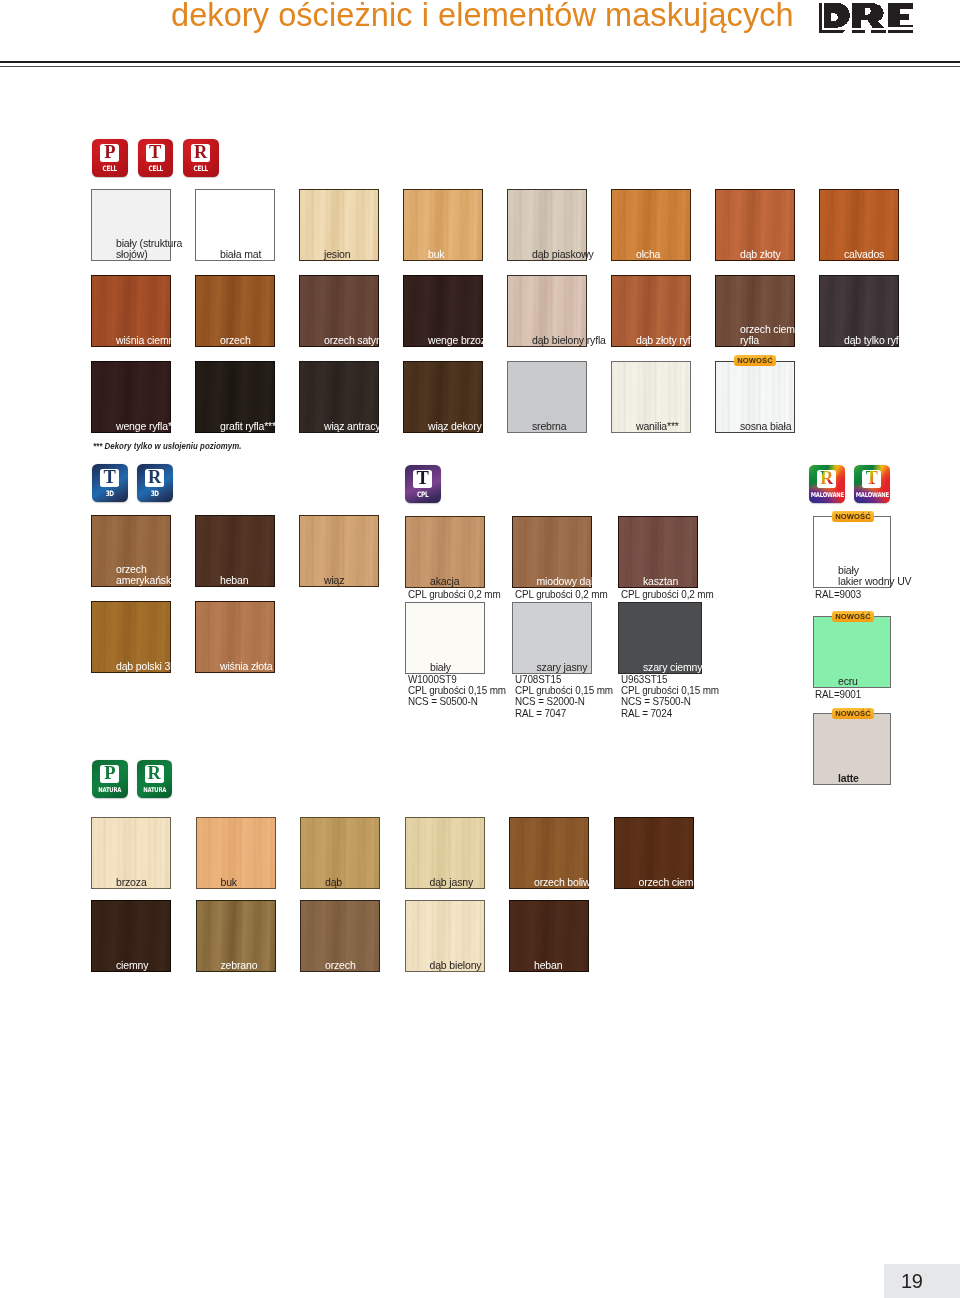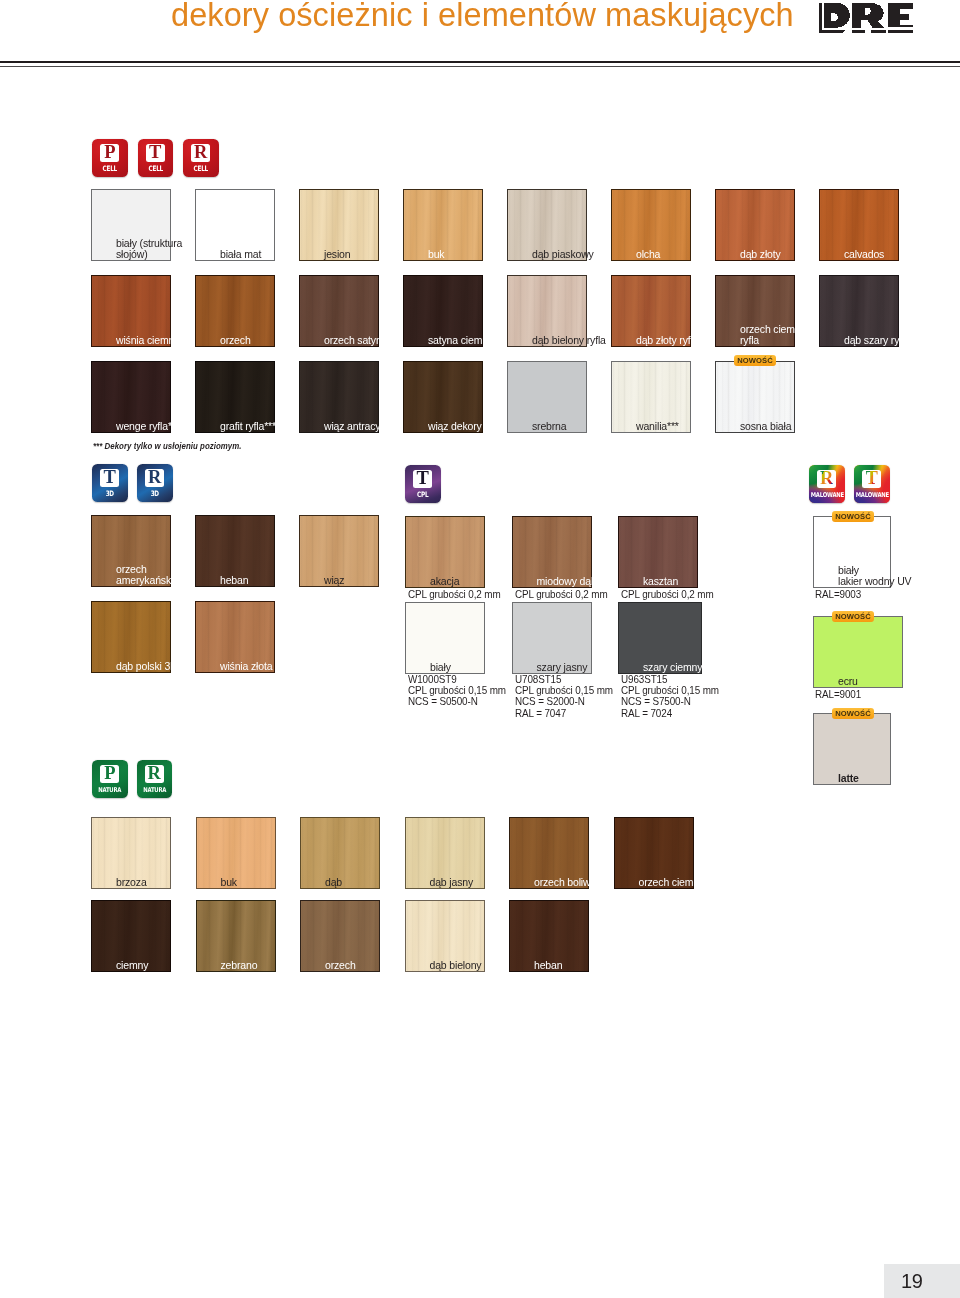--- a/index.html
+++ b/index.html
@@ -193,34 +193,34 @@
       <div class="sw" style="left: 91px; top: 275px; width: 80px; height: 72px; background: repeating-linear-gradient(90deg, rgba(0, 0, 0, 0) 0px, rgba(0, 0, 0, 0.03) 1.5px, rgba(0, 0, 0, 0) 3px, rgba(0, 0, 0, 0) 5.5px, rgba(0, 0, 0, 0.02) 6.5px, rgba(0, 0, 0, 0) 8px, rgba(0, 0, 0, 0) 11px, rgba(0, 0, 0, 0.043) 12.5px, rgba(0, 0, 0, 0) 14px, rgba(0, 0, 0, 0) 18px, rgba(0, 0, 0, 0.016) 19px, rgba(0, 0, 0, 0) 21px, rgba(0, 0, 0, 0) 25px, rgba(0, 0, 0, 0.027) 26.5px, rgba(0, 0, 0, 0) 28px, rgba(0, 0, 0, 0) 31px), linear-gradient(93deg, rgb(168, 81, 42) 0%, rgb(155, 73, 37) 14%, rgb(168, 81, 42) 29%, rgb(147, 68, 34) 46%, rgb(168, 81, 42) 60%, rgb(155, 73, 37) 76%, rgb(168, 81, 42) 90%, rgb(147, 68, 34) 100%); border: 1px solid rgb(46, 20, 7);">
         <div class="lbl light">wiśnia ciemna</div>
       </div>
       <div class="sw" style="left: 195px; top: 275px; width: 80px; height: 72px; background: repeating-linear-gradient(90deg, rgba(0, 0, 0, 0) 0px, rgba(0, 0, 0, 0.03) 1.5px, rgba(0, 0, 0, 0) 3px, rgba(0, 0, 0, 0) 5.5px, rgba(0, 0, 0, 0.02) 6.5px, rgba(0, 0, 0, 0) 8px, rgba(0, 0, 0, 0) 11px, rgba(0, 0, 0, 0.043) 12.5px, rgba(0, 0, 0, 0) 14px, rgba(0, 0, 0, 0) 18px, rgba(0, 0, 0, 0.016) 19px, rgba(0, 0, 0, 0) 21px, rgba(0, 0, 0, 0) 25px, rgba(0, 0, 0, 0.027) 26.5px, rgba(0, 0, 0, 0) 28px, rgba(0, 0, 0, 0) 31px), linear-gradient(93deg, rgb(160, 93, 40) 0%, rgb(145, 82, 33) 14%, rgb(160, 93, 40) 29%, rgb(135, 74, 29) 46%, rgb(160, 93, 40) 60%, rgb(145, 82, 33) 76%, rgb(160, 93, 40) 90%, rgb(135, 74, 29) 100%); border: 1px solid rgb(44, 22, 6);">
         <div class="lbl light">orzech</div>
       </div>
       <div class="sw" style="left: 299px; top: 275px; width: 80px; height: 72px; background: repeating-linear-gradient(90deg, rgba(0, 0, 0, 0) 0px, rgba(0, 0, 0, 0.03) 1.5px, rgba(0, 0, 0, 0) 3px, rgba(0, 0, 0, 0) 5.5px, rgba(0, 0, 0, 0.02) 6.5px, rgba(0, 0, 0, 0) 8px, rgba(0, 0, 0, 0) 11px, rgba(0, 0, 0, 0.043) 12.5px, rgba(0, 0, 0, 0) 14px, rgba(0, 0, 0, 0) 18px, rgba(0, 0, 0, 0.016) 19px, rgba(0, 0, 0, 0) 21px, rgba(0, 0, 0, 0) 25px, rgba(0, 0, 0, 0.027) 26.5px, rgba(0, 0, 0, 0) 28px, rgba(0, 0, 0, 0) 31px), linear-gradient(93deg, rgb(107, 74, 60) 0%, rgb(98, 66, 52) 14%, rgb(107, 74, 60) 29%, rgb(92, 61, 47) 46%, rgb(107, 74, 60) 60%, rgb(98, 66, 52) 76%, rgb(107, 74, 60) 90%, rgb(92, 61, 47) 100%); border: 1px solid rgb(29, 15, 10);">
         <div class="lbl light">orzech satyna</div>
       </div>
       <div class="sw" style="left: 403px; top: 275px; width: 80px; height: 72px; background: repeating-linear-gradient(90deg, rgba(0, 0, 0, 0) 0px, rgba(0, 0, 0, 0.03) 1.5px, rgba(0, 0, 0, 0) 3px, rgba(0, 0, 0, 0) 5.5px, rgba(0, 0, 0, 0.02) 6.5px, rgba(0, 0, 0, 0) 8px, rgba(0, 0, 0, 0) 11px, rgba(0, 0, 0, 0.043) 12.5px, rgba(0, 0, 0, 0) 14px, rgba(0, 0, 0, 0) 18px, rgba(0, 0, 0, 0.016) 19px, rgba(0, 0, 0, 0) 21px, rgba(0, 0, 0, 0) 25px, rgba(0, 0, 0, 0.027) 26.5px, rgba(0, 0, 0, 0) 28px, rgba(0, 0, 0, 0) 31px), linear-gradient(93deg, rgb(56, 36, 32) 0%, rgb(49, 31, 27) 14%, rgb(56, 36, 32) 29%, rgb(45, 27, 23) 46%, rgb(56, 36, 32) 60%, rgb(49, 31, 27) 76%, rgb(56, 36, 32) 90%, rgb(45, 27, 23) 100%); border: 1px solid rgb(22, 11, 7);">
-        <div class="lbl light">satyna ciemne</div>
+        <div class="lbl light">wenge brzoza</div>
       </div>
       <div class="sw" style="left: 507px; top: 275px; width: 80px; height: 72px; background: repeating-linear-gradient(90deg, rgba(0, 0, 0, 0) 0px, rgba(0, 0, 0, 0.03) 1.5px, rgba(0, 0, 0, 0) 3px, rgba(0, 0, 0, 0) 5.5px, rgba(0, 0, 0, 0.02) 6.5px, rgba(0, 0, 0, 0) 8px, rgba(0, 0, 0, 0) 11px, rgba(0, 0, 0, 0.043) 12.5px, rgba(0, 0, 0, 0) 14px, rgba(0, 0, 0, 0) 18px, rgba(0, 0, 0, 0.016) 19px, rgba(0, 0, 0, 0) 21px, rgba(0, 0, 0, 0) 25px, rgba(0, 0, 0, 0.027) 26.5px, rgba(0, 0, 0, 0) 28px, rgba(0, 0, 0, 0) 31px), linear-gradient(93deg, rgb(220, 199, 184) 0%, rgb(210, 186, 170) 14%, rgb(220, 199, 184) 29%, rgb(203, 177, 161) 46%, rgb(220, 199, 184) 60%, rgb(210, 186, 170) 76%, rgb(220, 199, 184) 90%, rgb(203, 177, 161) 100%); border: 1px solid rgb(60, 49, 40);">
         <div class="lbl dark">dąb bielony ryfla</div>
       </div>
       <div class="sw" style="left: 611px; top: 275px; width: 80px; height: 72px; background: repeating-linear-gradient(90deg, rgba(0, 0, 0, 0) 0px, rgba(0, 0, 0, 0.03) 1.5px, rgba(0, 0, 0, 0) 3px, rgba(0, 0, 0, 0) 5.5px, rgba(0, 0, 0, 0.02) 6.5px, rgba(0, 0, 0, 0) 8px, rgba(0, 0, 0, 0) 11px, rgba(0, 0, 0, 0.043) 12.5px, rgba(0, 0, 0, 0) 14px, rgba(0, 0, 0, 0) 18px, rgba(0, 0, 0, 0.016) 19px, rgba(0, 0, 0, 0) 21px, rgba(0, 0, 0, 0) 25px, rgba(0, 0, 0, 0.027) 26.5px, rgba(0, 0, 0, 0) 28px, rgba(0, 0, 0, 0) 31px), linear-gradient(93deg, rgb(180, 101, 58) 0%, rgb(167, 89, 51) 14%, rgb(180, 101, 58) 29%, rgb(159, 81, 47) 46%, rgb(180, 101, 58) 60%, rgb(167, 89, 51) 76%, rgb(180, 101, 58) 90%, rgb(159, 81, 47) 100%); border: 1px solid rgb(51, 23, 6);">
         <div class="lbl light">dąb złoty ryfla</div>
       </div>
       <div class="sw" style="left: 715px; top: 275px; width: 80px; height: 72px; background: repeating-linear-gradient(90deg, rgba(0, 0, 0, 0) 0px, rgba(0, 0, 0, 0.03) 1.5px, rgba(0, 0, 0, 0) 3px, rgba(0, 0, 0, 0) 5.5px, rgba(0, 0, 0, 0.02) 6.5px, rgba(0, 0, 0, 0) 8px, rgba(0, 0, 0, 0) 11px, rgba(0, 0, 0, 0.043) 12.5px, rgba(0, 0, 0, 0) 14px, rgba(0, 0, 0, 0) 18px, rgba(0, 0, 0, 0.016) 19px, rgba(0, 0, 0, 0) 21px, rgba(0, 0, 0, 0) 25px, rgba(0, 0, 0, 0.027) 26.5px, rgba(0, 0, 0, 0) 28px, rgba(0, 0, 0, 0) 31px), linear-gradient(93deg, rgb(119, 82, 64) 0%, rgb(108, 72, 55) 14%, rgb(119, 82, 64) 29%, rgb(100, 65, 49) 46%, rgb(119, 82, 64) 60%, rgb(108, 72, 55) 76%, rgb(119, 82, 64) 90%, rgb(100, 65, 49) 100%); border: 1px solid rgb(37, 17, 10);">
         <div class="lbl light">orzech ciemny
 ryfla</div>
       </div>
       <div class="sw" style="left: 819px; top: 275px; width: 80px; height: 72px; background: repeating-linear-gradient(90deg, rgba(0, 0, 0, 0) 0px, rgba(0, 0, 0, 0.03) 1.5px, rgba(0, 0, 0, 0) 3px, rgba(0, 0, 0, 0) 5.5px, rgba(0, 0, 0, 0.02) 6.5px, rgba(0, 0, 0, 0) 8px, rgba(0, 0, 0, 0) 11px, rgba(0, 0, 0, 0.043) 12.5px, rgba(0, 0, 0, 0) 14px, rgba(0, 0, 0, 0) 18px, rgba(0, 0, 0, 0.016) 19px, rgba(0, 0, 0, 0) 21px, rgba(0, 0, 0, 0) 25px, rgba(0, 0, 0, 0.027) 26.5px, rgba(0, 0, 0, 0) 28px, rgba(0, 0, 0, 0) 31px), linear-gradient(93deg, rgb(69, 58, 61) 0%, rgb(60, 50, 53) 14%, rgb(69, 58, 61) 29%, rgb(54, 44, 47) 46%, rgb(69, 58, 61) 60%, rgb(60, 50, 53) 76%, rgb(69, 58, 61) 90%, rgb(54, 44, 47) 100%); border: 1px solid rgb(27, 21, 23);">
-        <div class="lbl light">dąb szary ryfla***</div>
+        <div class="lbl light">dąb tylko ryfla***</div>
       </div>
       <div class="sw" style="left: 91px; top: 361px; width: 80px; height: 72px; background: repeating-linear-gradient(90deg, rgba(0, 0, 0, 0) 0px, rgba(0, 0, 0, 0.03) 1.5px, rgba(0, 0, 0, 0) 3px, rgba(0, 0, 0, 0) 5.5px, rgba(0, 0, 0, 0.02) 6.5px, rgba(0, 0, 0, 0) 8px, rgba(0, 0, 0, 0) 11px, rgba(0, 0, 0, 0.043) 12.5px, rgba(0, 0, 0, 0) 14px, rgba(0, 0, 0, 0) 18px, rgba(0, 0, 0, 0.016) 19px, rgba(0, 0, 0, 0) 21px, rgba(0, 0, 0, 0) 25px, rgba(0, 0, 0, 0.027) 26.5px, rgba(0, 0, 0, 0) 28px, rgba(0, 0, 0, 0) 31px), linear-gradient(93deg, rgb(54, 32, 31) 0%, rgb(47, 27, 26) 14%, rgb(54, 32, 31) 29%, rgb(43, 24, 22) 46%, rgb(54, 32, 31) 60%, rgb(47, 27, 26) 76%, rgb(54, 32, 31) 90%, rgb(43, 24, 22) 100%); border: 1px solid rgb(19, 10, 10);">
         <div class="lbl light">wenge ryfla***</div>
       </div>
       <div class="sw" style="left: 195px; top: 361px; width: 80px; height: 72px; background: repeating-linear-gradient(90deg, rgba(0, 0, 0, 0) 0px, rgba(0, 0, 0, 0.03) 1.5px, rgba(0, 0, 0, 0) 3px, rgba(0, 0, 0, 0) 5.5px, rgba(0, 0, 0, 0.02) 6.5px, rgba(0, 0, 0, 0) 8px, rgba(0, 0, 0, 0) 11px, rgba(0, 0, 0, 0.043) 12.5px, rgba(0, 0, 0, 0) 14px, rgba(0, 0, 0, 0) 18px, rgba(0, 0, 0, 0.016) 19px, rgba(0, 0, 0, 0) 21px, rgba(0, 0, 0, 0) 25px, rgba(0, 0, 0, 0.027) 26.5px, rgba(0, 0, 0, 0) 28px, rgba(0, 0, 0, 0) 31px), linear-gradient(93deg, rgb(39, 32, 25) 0%, rgb(32, 26, 20) 14%, rgb(39, 32, 25) 29%, rgb(28, 22, 17) 46%, rgb(39, 32, 25) 60%, rgb(32, 26, 20) 76%, rgb(39, 32, 25) 90%, rgb(28, 22, 17) 100%); border: 1px solid rgb(13, 10, 9);">
         <div class="lbl light">grafit ryfla***</div>
       </div>
       <div class="sw" style="left: 299px; top: 361px; width: 80px; height: 72px; background: repeating-linear-gradient(90deg, rgba(0, 0, 0, 0) 0px, rgba(0, 0, 0, 0.03) 1.5px, rgba(0, 0, 0, 0) 3px, rgba(0, 0, 0, 0) 5.5px, rgba(0, 0, 0, 0.02) 6.5px, rgba(0, 0, 0, 0) 8px, rgba(0, 0, 0, 0) 11px, rgba(0, 0, 0, 0.043) 12.5px, rgba(0, 0, 0, 0) 14px, rgba(0, 0, 0, 0) 18px, rgba(0, 0, 0, 0.016) 19px, rgba(0, 0, 0, 0) 21px, rgba(0, 0, 0, 0) 25px, rgba(0, 0, 0, 0.027) 26.5px, rgba(0, 0, 0, 0) 28px, rgba(0, 0, 0, 0) 31px), linear-gradient(93deg, rgb(54, 44, 39) 0%, rgb(46, 37, 33) 14%, rgb(54, 44, 39) 29%, rgb(41, 33, 29) 46%, rgb(54, 44, 39) 60%, rgb(46, 37, 33) 76%, rgb(54, 44, 39) 90%, rgb(41, 33, 29) 100%); border: 1px solid rgb(27, 23, 21);">
         <div class="lbl light">wiąz antracyt</div>
       </div>
@@ -291,21 +291,21 @@
       <div class="note" style="left: 621px; top: 696.3px;">NCS = S7500-N</div>
       <div class="note" style="left: 621px; top: 707.7px;">RAL = 7024</div>
     </div>
   <div id="grid-malow">
       <div class="sw" style="left: 813px; top: 516px; width: 78px; height: 72px; background: rgb(255, 255, 255); border: 1px solid rgb(109, 110, 112);">
         <div class="lbl dark">biały
 lakier wodny UV</div>
       </div>
       <div class="nowosc" style="left: 832px; top: 511px; width: 42px;">NOWOŚĆ</div>
       <div class="note code" style="left: 815px; top: 589px;">RAL=9003</div>
-      <div class="sw" style="left: 813px; top: 616px; width: 90px; height: 72px; background: #bef264; border: 1px solid rgb(109, 110, 112);">
+      <div class="sw" style="left: 813px; top: 616px; width: 78px; height: 72px; background: #86efac; border: 1px solid rgb(109, 110, 112);">
         <div class="lbl dark">ecru</div>
       </div>
       <div class="nowosc" style="left: 832px; top: 611px; width: 42px;">NOWOŚĆ</div>
       <div class="note code" style="left: 815px; top: 689px;">RAL=9001</div>
       <div class="sw" style="left: 813px; top: 713px; width: 78px; height: 72px; background: rgb(217, 210, 203); border: 1px solid rgb(109, 110, 112); font-weight: bold;">
         <div class="lbl dark">latte</div>
       </div>
       <div class="nowosc" style="left: 832px; top: 708px; width: 42px;">NOWOŚĆ</div>
     </div>
   <div id="grid-natura">

